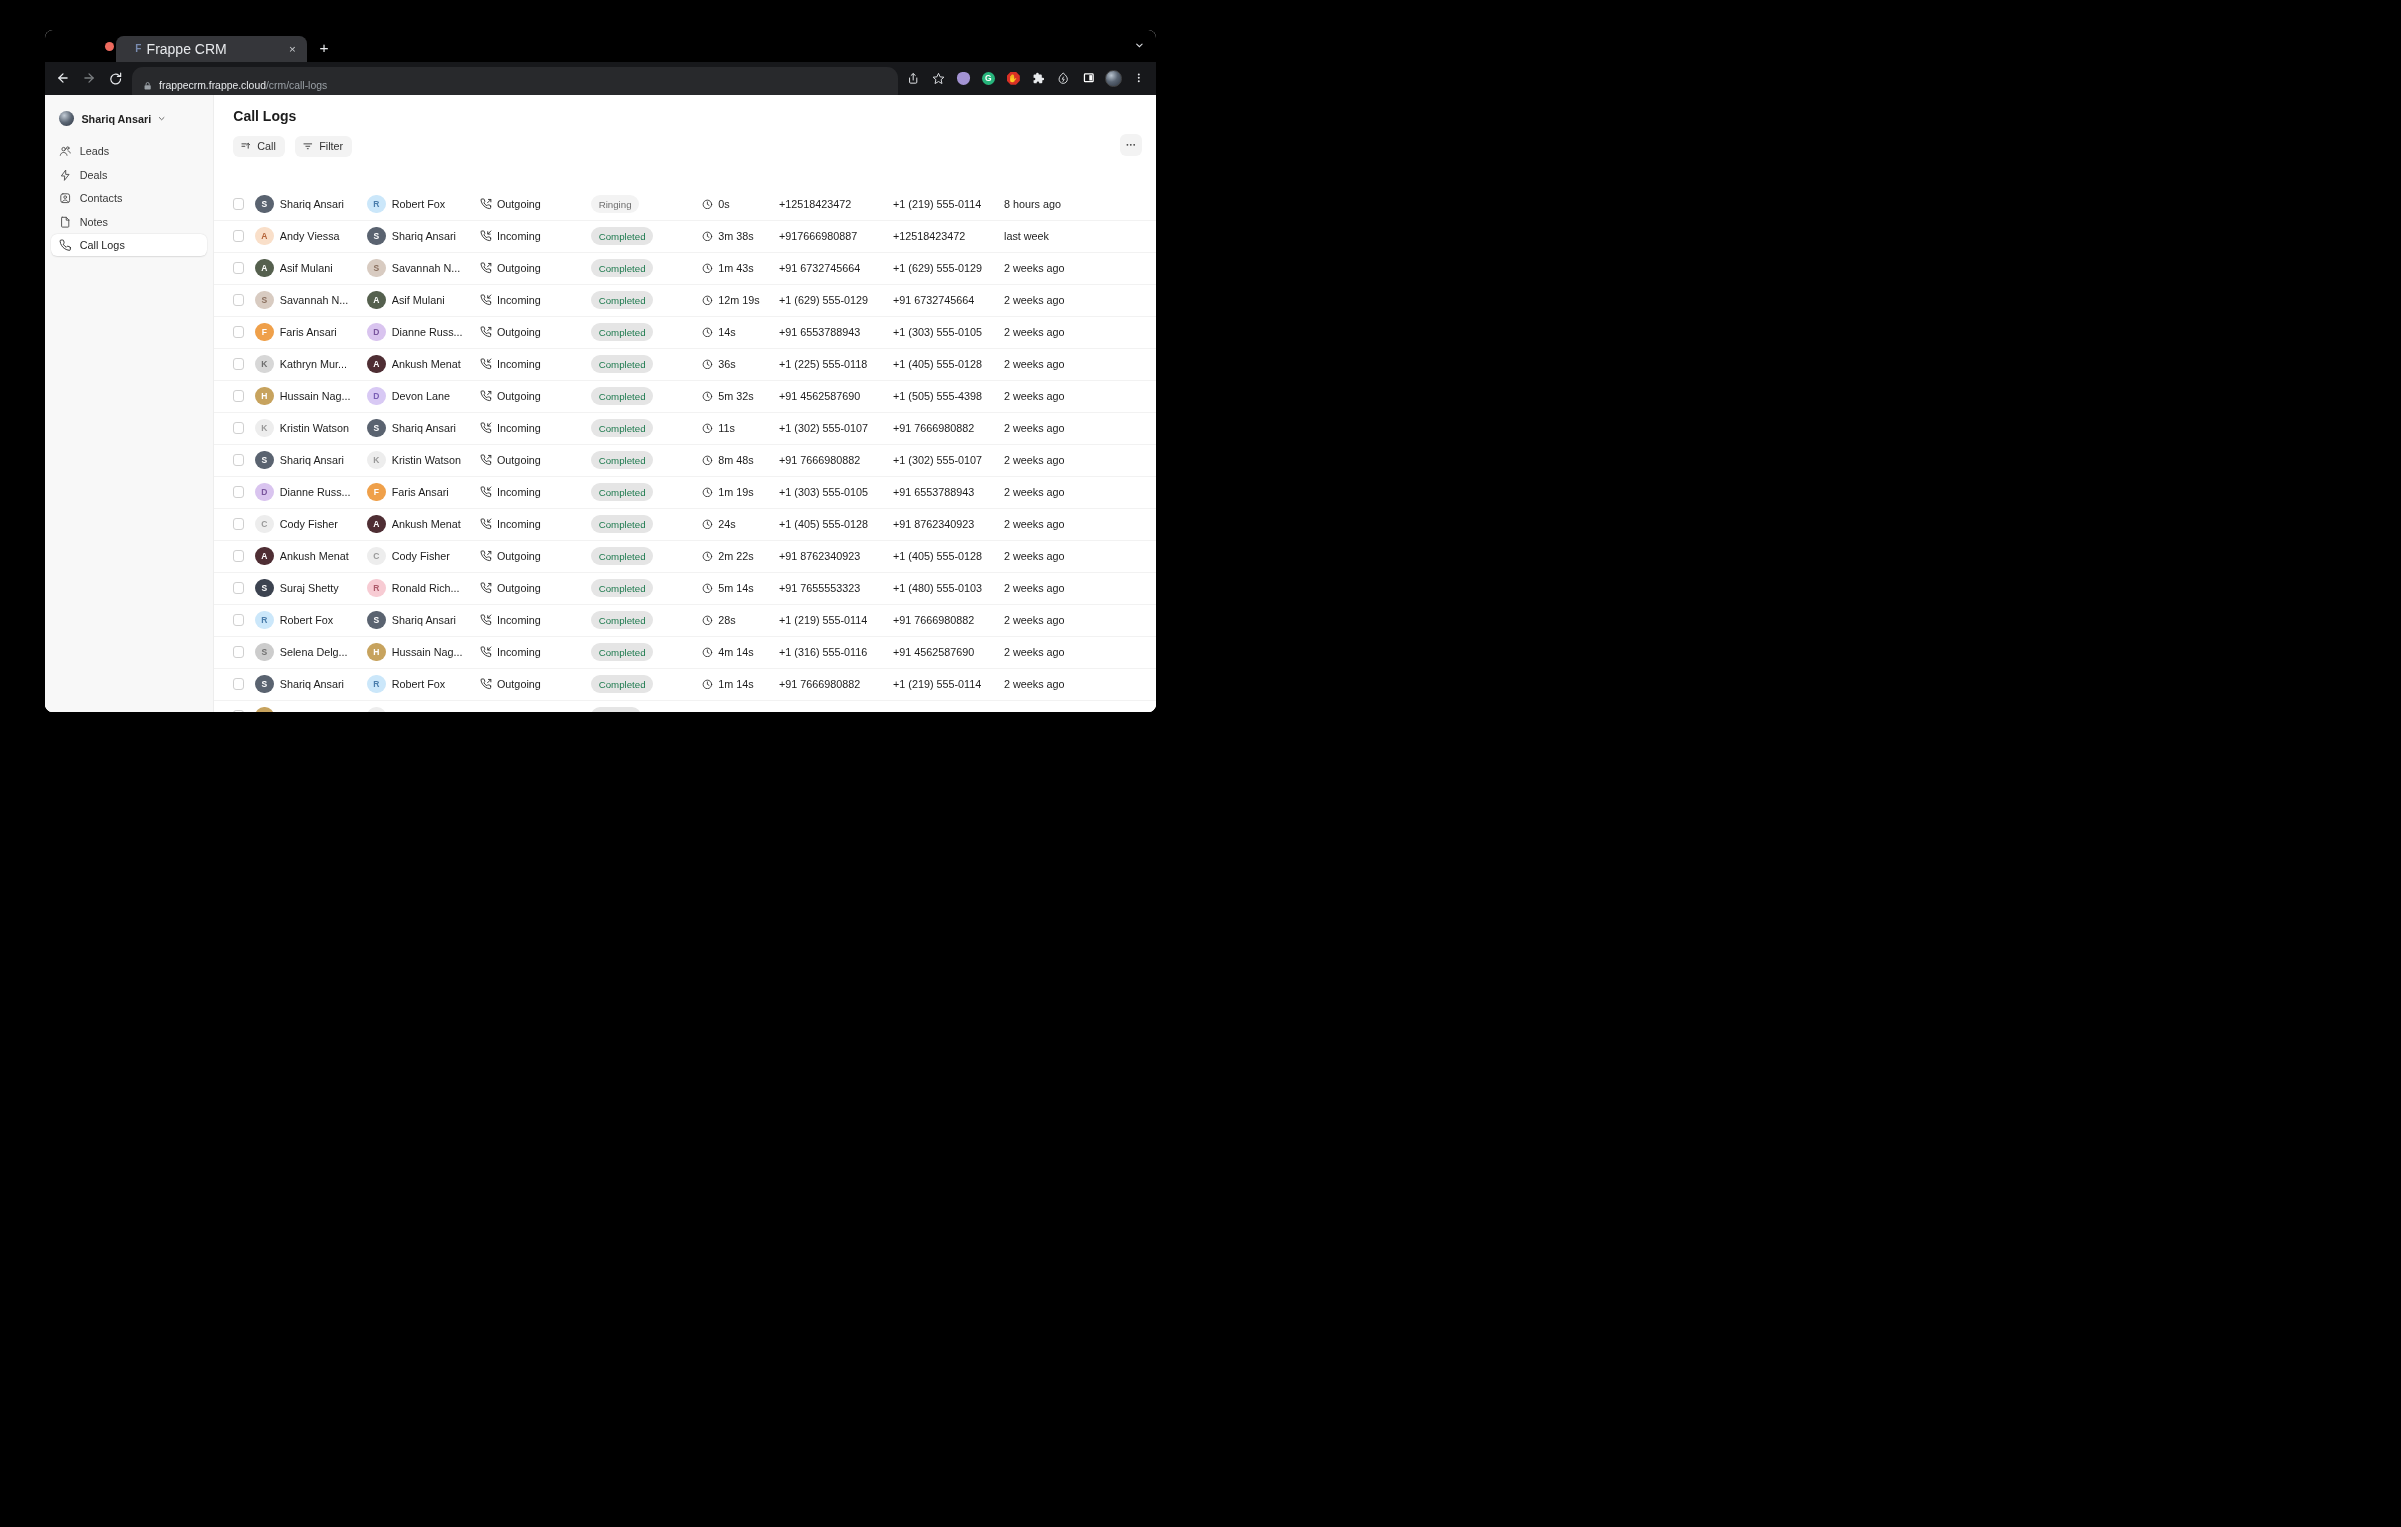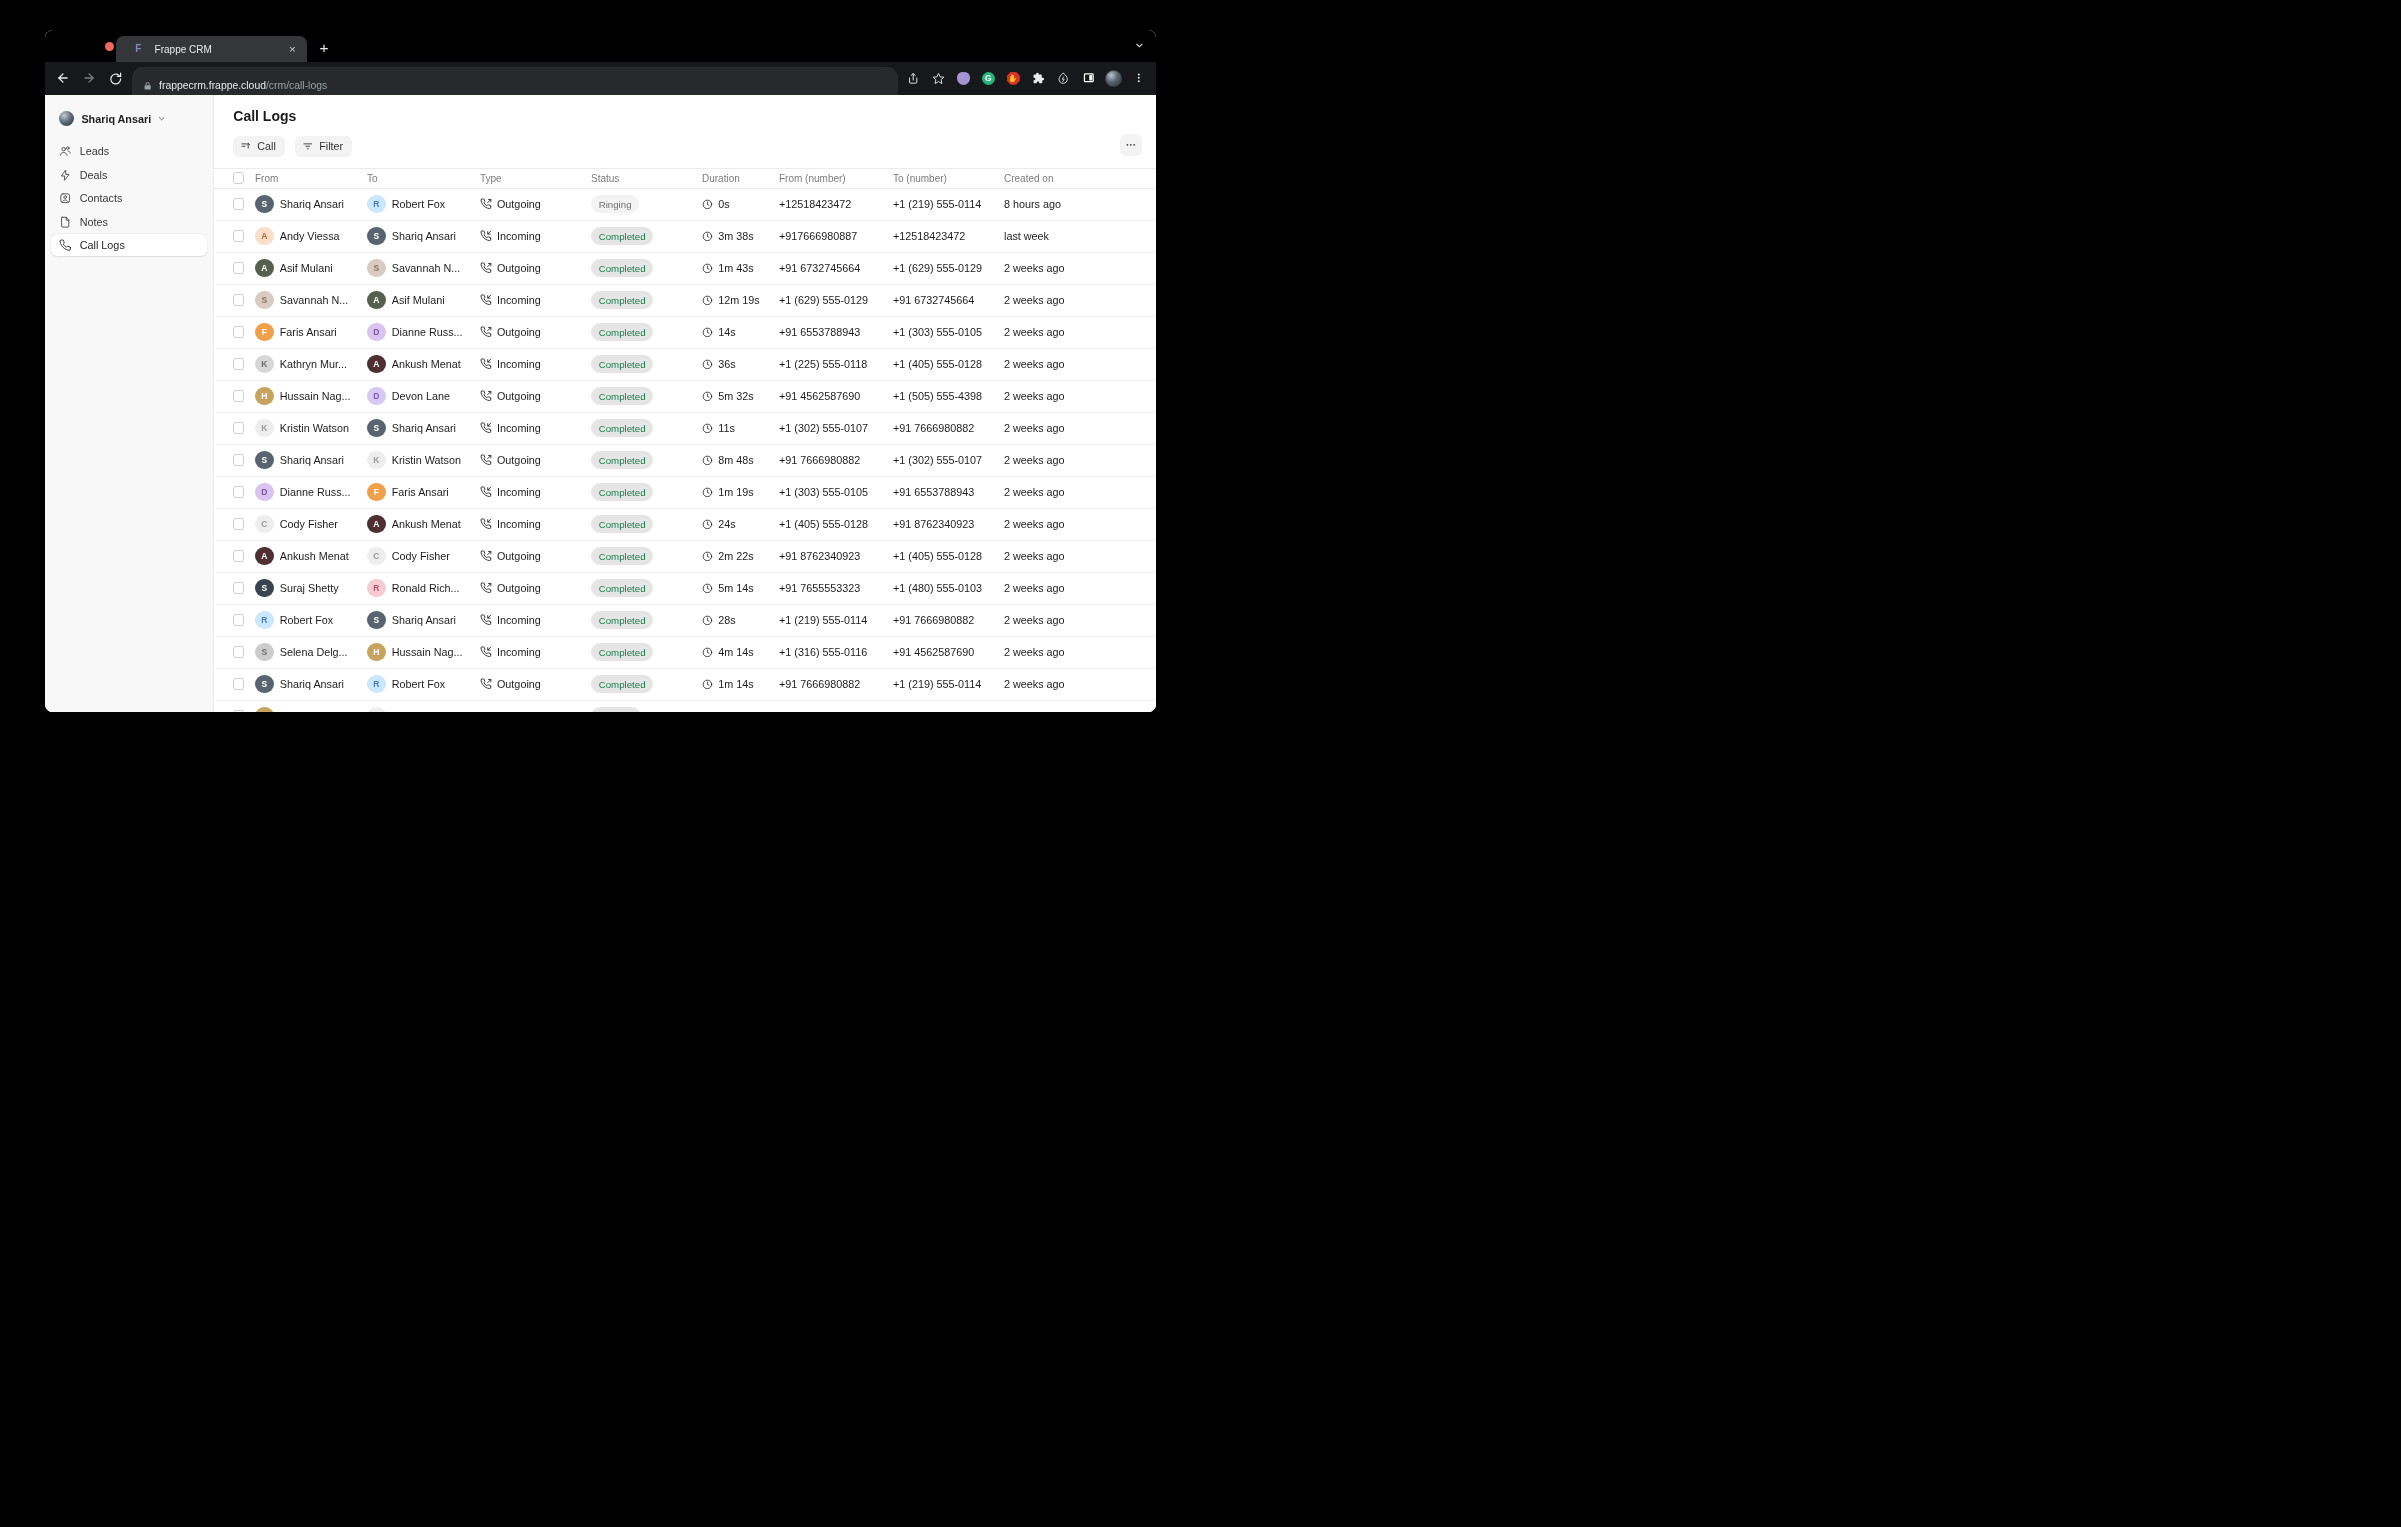--- a/index.html
+++ b/index.html
@@ -7,21 +7,21 @@
   .window { position:absolute; left:45px; top:30px; width:1111px; height:682px; border-radius:7.7px; overflow:hidden; background:#fff; box-shadow:0 14px 46px rgba(0,0,0,.65); }
 
   
   .tabstrip { position:relative; height:32px; background:#000; }
   .traffic { position:absolute; top:11.6px; width:9.3px; height:9.3px; border-radius:50%; }
   .t-red { left:60px; background:#ed6a5e; }
   .t-yellow { left:75px; background:#f4bf4f; }
   .t-green { left:91px; background:#61c554; }
   .tab { position:absolute; left:71px; bottom:0; width:191px; height:26px; background:#35363a; border-radius:7.7px 7.7px 0 0; display:flex; align-items:center; }
   .favicon { margin-left:16.2px; width:12.4px; height:12.4px; display:flex; align-items:center; justify-content:center; font-weight:bold; font-size:10px; color:#7a8cb0; }
-  .tab-title { margin-left:10px; font-size:10px; color:#e8eaed; flex:1; white-space:nowrap; overflow:hidden; }
+  .tab-title { margin-left:2px; font-size:14px; color:#e8eaed; flex:1; white-space:nowrap; overflow:hidden; }
   .tab-close { width:17px; height:17px; margin-right:6.2px; border-radius:50%; color:#c8cbce; font-size:11.6px; line-height:16.2px; text-align:center; }
   .newtab { position:absolute; left:269px; bottom:3.9px; width:20px; height:20px; color:#e8eaed; font-size:15.5px; line-height:19.3px; text-align:center; border-radius:50%; }
   .strip-chevron { position:absolute; right:10.8px; top:10px; width:10.8px; height:10.8px; color:#dadce0; }
 
   .toolbar { position:relative; height:32.5px; background:#17181b; display:flex; align-items:center; }
   .navbtn { width:20px; height:20px; margin-left:6.2px; display:flex; align-items:center; justify-content:center; }
   .navbtn:first-child { margin-left:7.7px; }
   .urlpill { position:absolute; left:87px; top:5.4px; width:766px; height:37px; background:#28292c; border-radius:10.8px; display:flex; align-items:center; }
   .lock { margin-left:10.8px; display:flex; }
   .url { margin-left:7px; font-size:10.4px; color:#e8eaed; white-space:nowrap; }
@@ -267,31 +267,20 @@
       <button class="kebab-btn">
         <span style="display:flex;">
           <svg width="11.6" height="11.6" viewBox="0 0 24 24" fill="#404040">
               <circle cx="5" cy="12" r="1.9"></circle>
               <circle cx="12" cy="12" r="1.9"></circle>
               <circle cx="19" cy="12" r="1.9"></circle>
             </svg>
         </span>
       </button>
 
-      <div class="thead">
-        <span class="cb"></span>
-        <span class="hcell h-from">From</span>
-        <span class="hcell h-to">To</span>
-        <span class="hcell h-type">Type</span>
-        <span class="hcell h-status">Status</span>
-        <span class="hcell h-dur">Duration</span>
-        <span class="hcell h-fnum">From (number)</span>
-        <span class="hcell h-tnum">To (number)</span>
-        <span class="hcell h-created">Created on</span>
-      </div>
 
       <div class="rows" id="rows">
           <div class="trow">
             <span class="cb"></span>
             <div class="cell c-from">
               <span class="avatar" style="background: rgb(90, 99, 112); color: rgb(255, 255, 255);">S</span>
               <span class="nm">Shariq Ansari</span>
             </div>
             <div class="cell c-to">
               <span class="avatar" style="background: rgb(203, 231, 250); color: rgb(74, 125, 171);">R</span>

